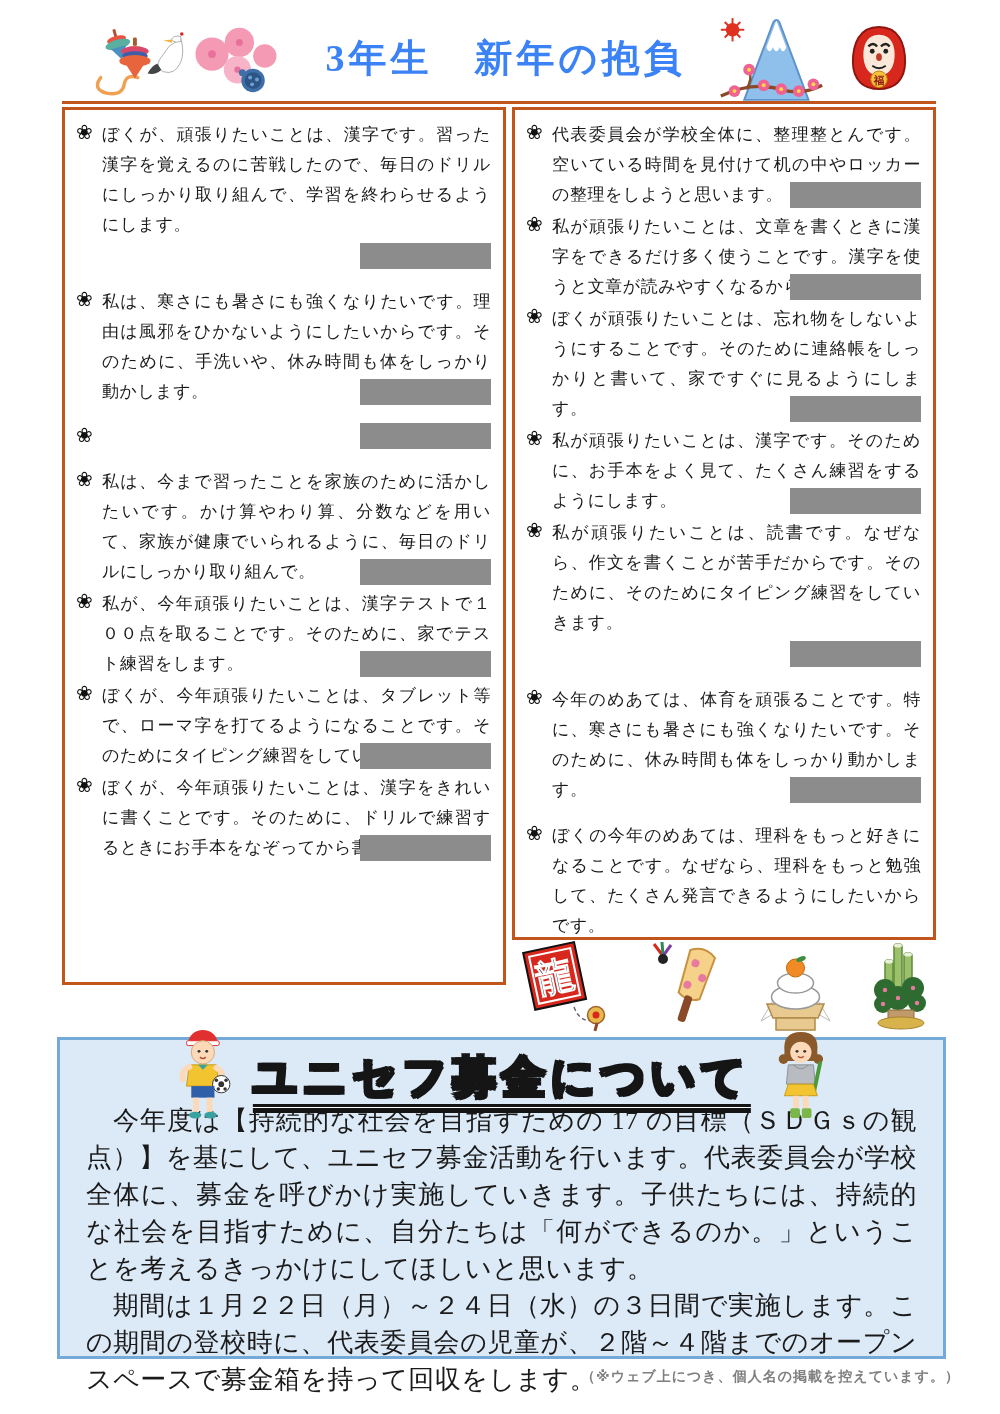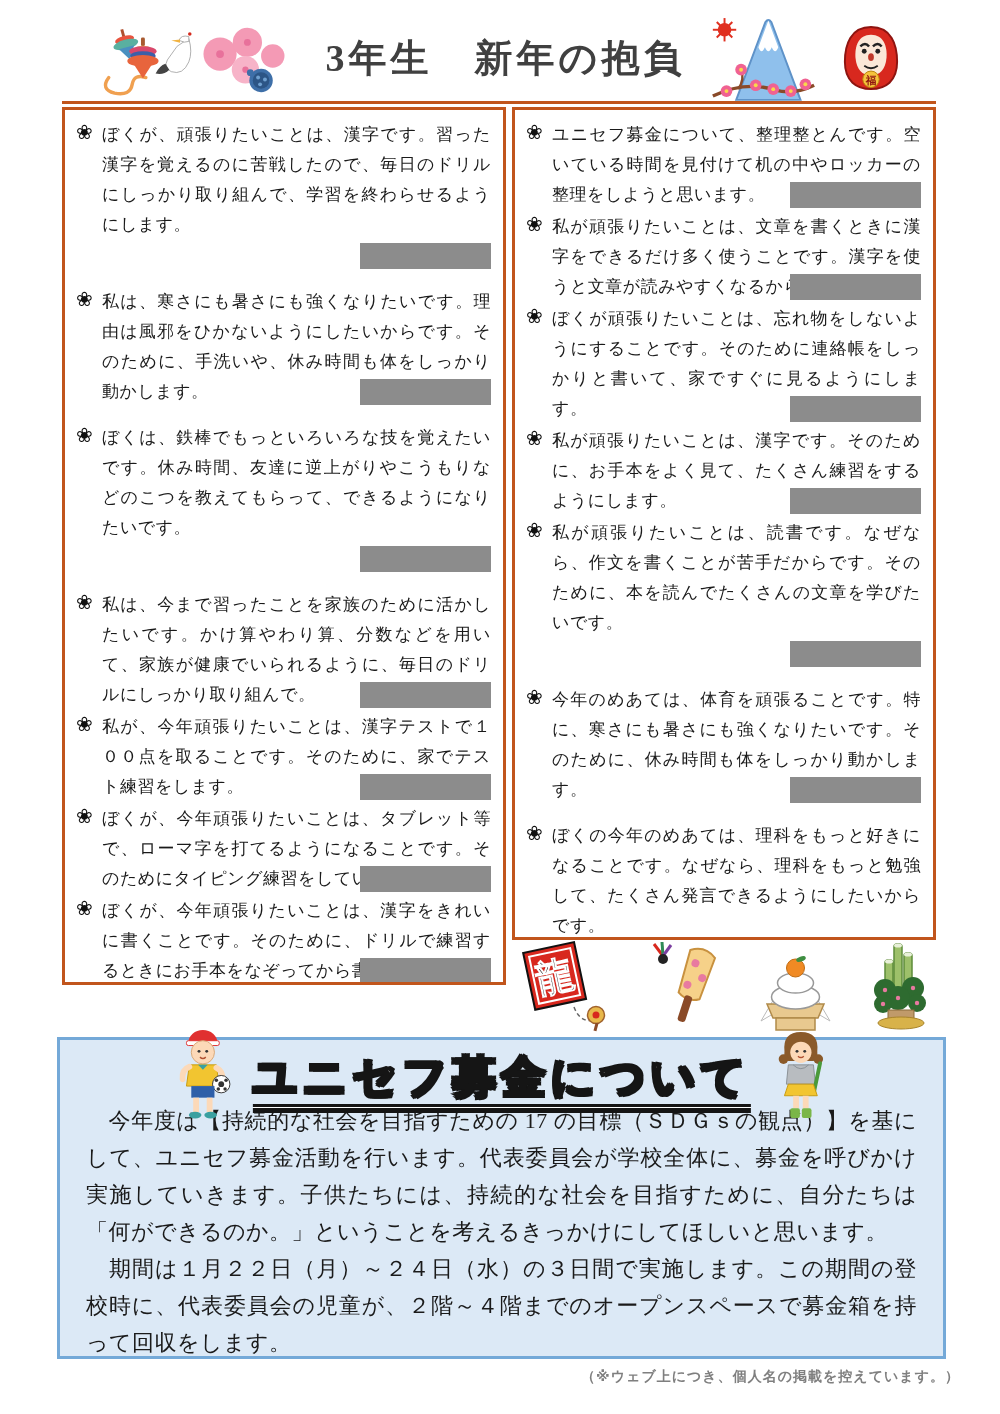--- a/index.html
+++ b/index.html
@@ -2,21 +2,21 @@
 <html lang="ja"><head>
 <meta charset="utf-8">
 <style>
   html,body { margin:0; padding:0; background:#fff; }
   .page { position:relative; width:1000px; height:1414px; margin:0 auto; background:#fff; overflow:hidden;
           font-family:"Liberation Serif","DejaVu Serif",serif; color:#1a1a1a; }
 
   
   .masthead { position:absolute; top:12px; left:0; width:100%; height:92px;
               display:flex; align-items:center; justify-content:center; gap:22px; }
-  .masthead h1 { margin:0; font-size:38px; font-weight:bold; letter-spacing:4px; color:#404040;
+  .masthead h1 { margin:8px; font-size:38px; font-weight:bold; letter-spacing:4px; color:#3b82f6;
                  font-family:"Liberation Serif","DejaVu Serif",serif; }
   .top-rule { position:absolute; left:62px; top:101px; width:874px; height:3px; background:#C1551C; }
 
   
   .column { position:absolute; box-sizing:border-box; border:3px solid #C1551C; background:#fff;
             padding:10px 12px 6px 14px; font-size:17px; line-height:30px; overflow:hidden; }
   .column.left  { left:62px;  top:107px; width:444px; height:878px; }
   .column.right { left:512px; top:107px; width:424px; height:833px; }
 
   .entry { position:relative; padding-left:23px; margin:0 0 3px 0; }
@@ -36,21 +36,21 @@
             border:3px solid #74A9D8; background:#DCE9F6; padding:62px 26px 8px 26px; }
   .unicef-banner { position:absolute; top:-14px; left:50%; transform:translateX(-50%);
                    display:flex; align-items:flex-start; gap:22px; }
   .banner-titlebox { margin-top:22px; text-align:center; }
   .banner-text { display:block; font-family:"Liberation Sans","DejaVu Sans",sans-serif; font-weight:bold;
                  font-size:44px; letter-spacing:5px; color:#fff; white-space:nowrap;
                  -webkit-text-stroke:2.5px #151515;
                  text-shadow:-2px -2px 0 #151515, 2px -2px 0 #151515, -2px 2px 0 #151515, 2px 2px 0 #151515; }
   .banner-underline { height:9px; margin-top:-3px;
                  background:linear-gradient(to bottom,#151515 0 3px,#fff 3px 4.5px,#151515 4.5px 9px); }
-  .unicef p { margin:0; font-size:22px; line-height:37px; text-align:justify; letter-spacing:0.5px; }
+  .unicef p { margin:0; font-size:26px; line-height:37px; text-align:justify; letter-spacing:0.5px; }
 
   .footer-note { position:absolute; top:1368px; right:40px; font-family:"Liberation Sans","DejaVu Sans",sans-serif;
                  font-weight:bold; font-size:14px; color:#7F7F7F; letter-spacing:1px;text-align:center; }
 
   svg { display:block; }
 </style>
 </head>
 <body>
 
 <div class="page">
@@ -153,21 +153,20 @@
     </div>
 
     <div class="entry pull gap-after">
       <span class="bullet">❀</span>
       <span class="etext">私は、寒さにも暑さにも強くなりたいです。理由は風邪をひかないようにしたいからです。そのために、手洗いや、休み時間も体をしっかり動かします。</span>
       <div class="red-row"><span class="redaction"></span></div>
     </div>
 
     <div class="entry own gap-after">
       <span class="bullet">❀</span>
-      <span class="etext">ぼくは、鉄棒でもっといろいろな技を覚えたいです。休み時間、友達に逆上がりやこうもりなどのこつを教えてもらって、できるようになりたいです。</span>
       <div class="red-row"><span class="redaction"></span></div>
     </div>
 
     <div class="entry pull">
       <span class="bullet">❀</span>
       <span class="etext">私は、今まで習ったことを家族のために活かしたいです。かけ算やわり算、分数などを用いて、家族が健康でいられるように、毎日のドリルにしっかり取り組んで。</span>
       <div class="red-row"><span class="redaction"></span></div>
     </div>
 
     <div class="entry pull">
@@ -187,21 +186,21 @@
       <span class="etext">ぼくが、今年頑張りたいことは、漢字をきれいに書くことです。そのために、ドリルで練習するときにお手本をなぞってから書きます。</span>
       <div class="red-row"><span class="redaction"></span></div>
     </div>
 
   </section>
 
   <section class="column right">
 
     <div class="entry pull">
       <span class="bullet">❀</span>
-      <span class="etext">ユニセフ募金について、整理整とんです。空いている時間を見付けて机の中やロッカーの整理をしようと思います。</span>
+      <span class="etext">代表委員会が学校全体に、整理整とんです。空いている時間を見付けて机の中やロッカーの整理をしようと思います。</span>
       <div class="red-row"><span class="redaction"></span></div>
     </div>
 
     <div class="entry pull">
       <span class="bullet">❀</span>
       <span class="etext">私が頑張りたいことは、文章を書くときに漢字をできるだけ多く使うことです。漢字を使うと文章が読みやすくなるからです。</span>
       <div class="red-row"><span class="redaction"></span></div>
     </div>
 
     <div class="entry pull">
@@ -211,21 +210,21 @@
     </div>
 
     <div class="entry pull">
       <span class="bullet">❀</span>
       <span class="etext">私が頑張りたいことは、漢字です。そのために、お手本をよく見て、たくさん練習をするようにします。</span>
       <div class="red-row"><span class="redaction"></span></div>
     </div>
 
     <div class="entry own gap-after">
       <span class="bullet">❀</span>
-      <span class="etext">私が頑張りたいことは、読書です。なぜなら、作文を書くことが苦手だからです。そのために、本を読んでたくさんの文章を学びたいです。</span>
+      <span class="etext">私が頑張りたいことは、読書です。なぜなら、作文を書くことが苦手だからです。そのために、そのためにタイピング練習をしていきます。</span>
       <div class="red-row"><span class="redaction"></span></div>
     </div>
 
     <div class="entry pull gap-after">
       <span class="bullet">❀</span>
       <span class="etext">今年のめあては、体育を頑張ることです。特に、寒さにも暑さにも強くなりたいです。そのために、休み時間も体をしっかり動かします。</span>
       <div class="red-row"><span class="redaction"></span></div>
     </div>
 
     <div class="entry own gap-after">

